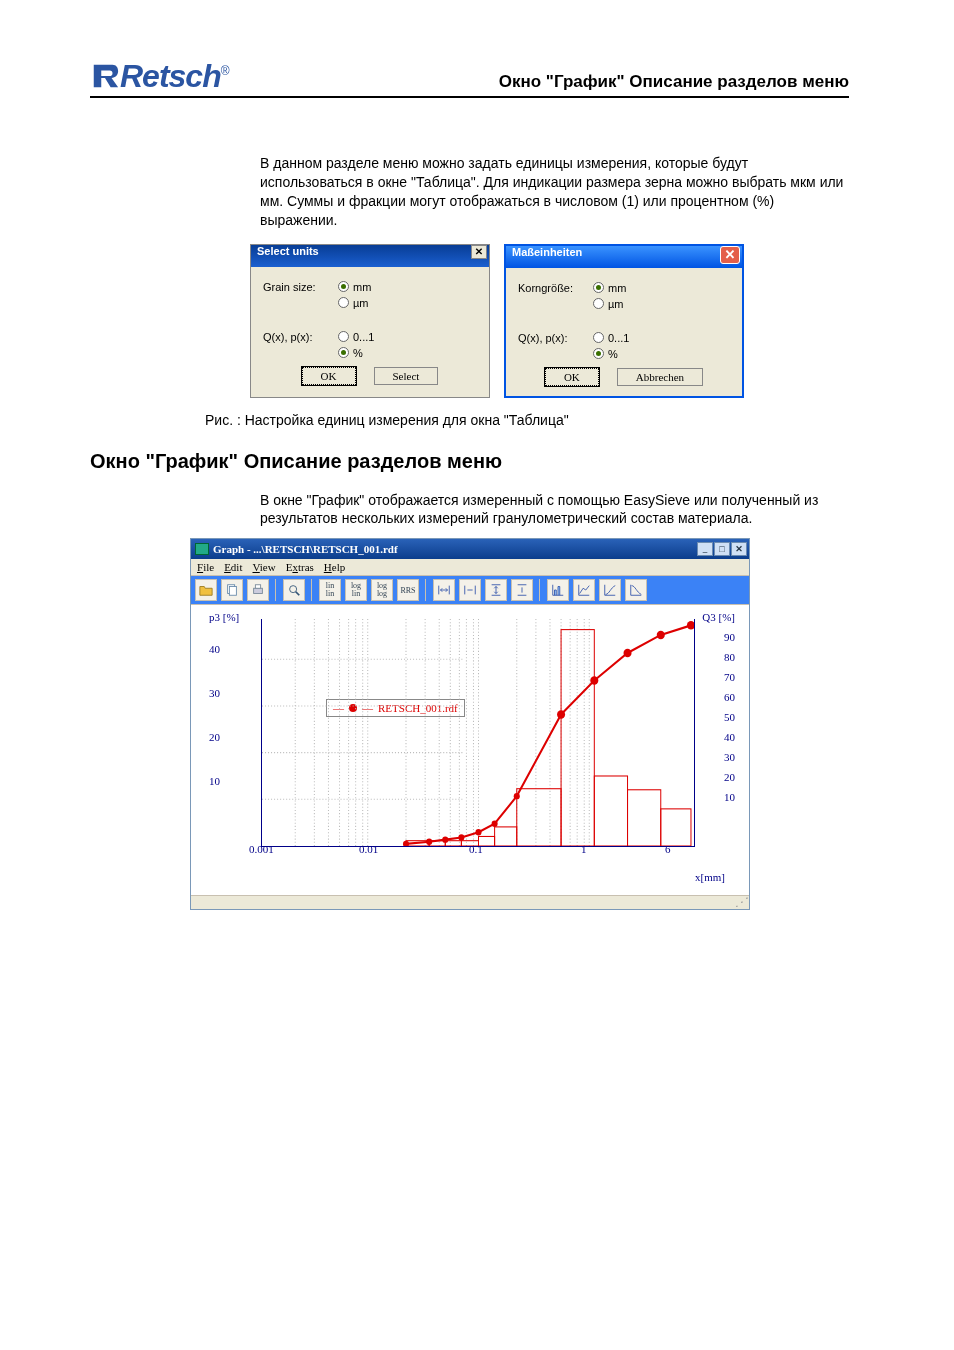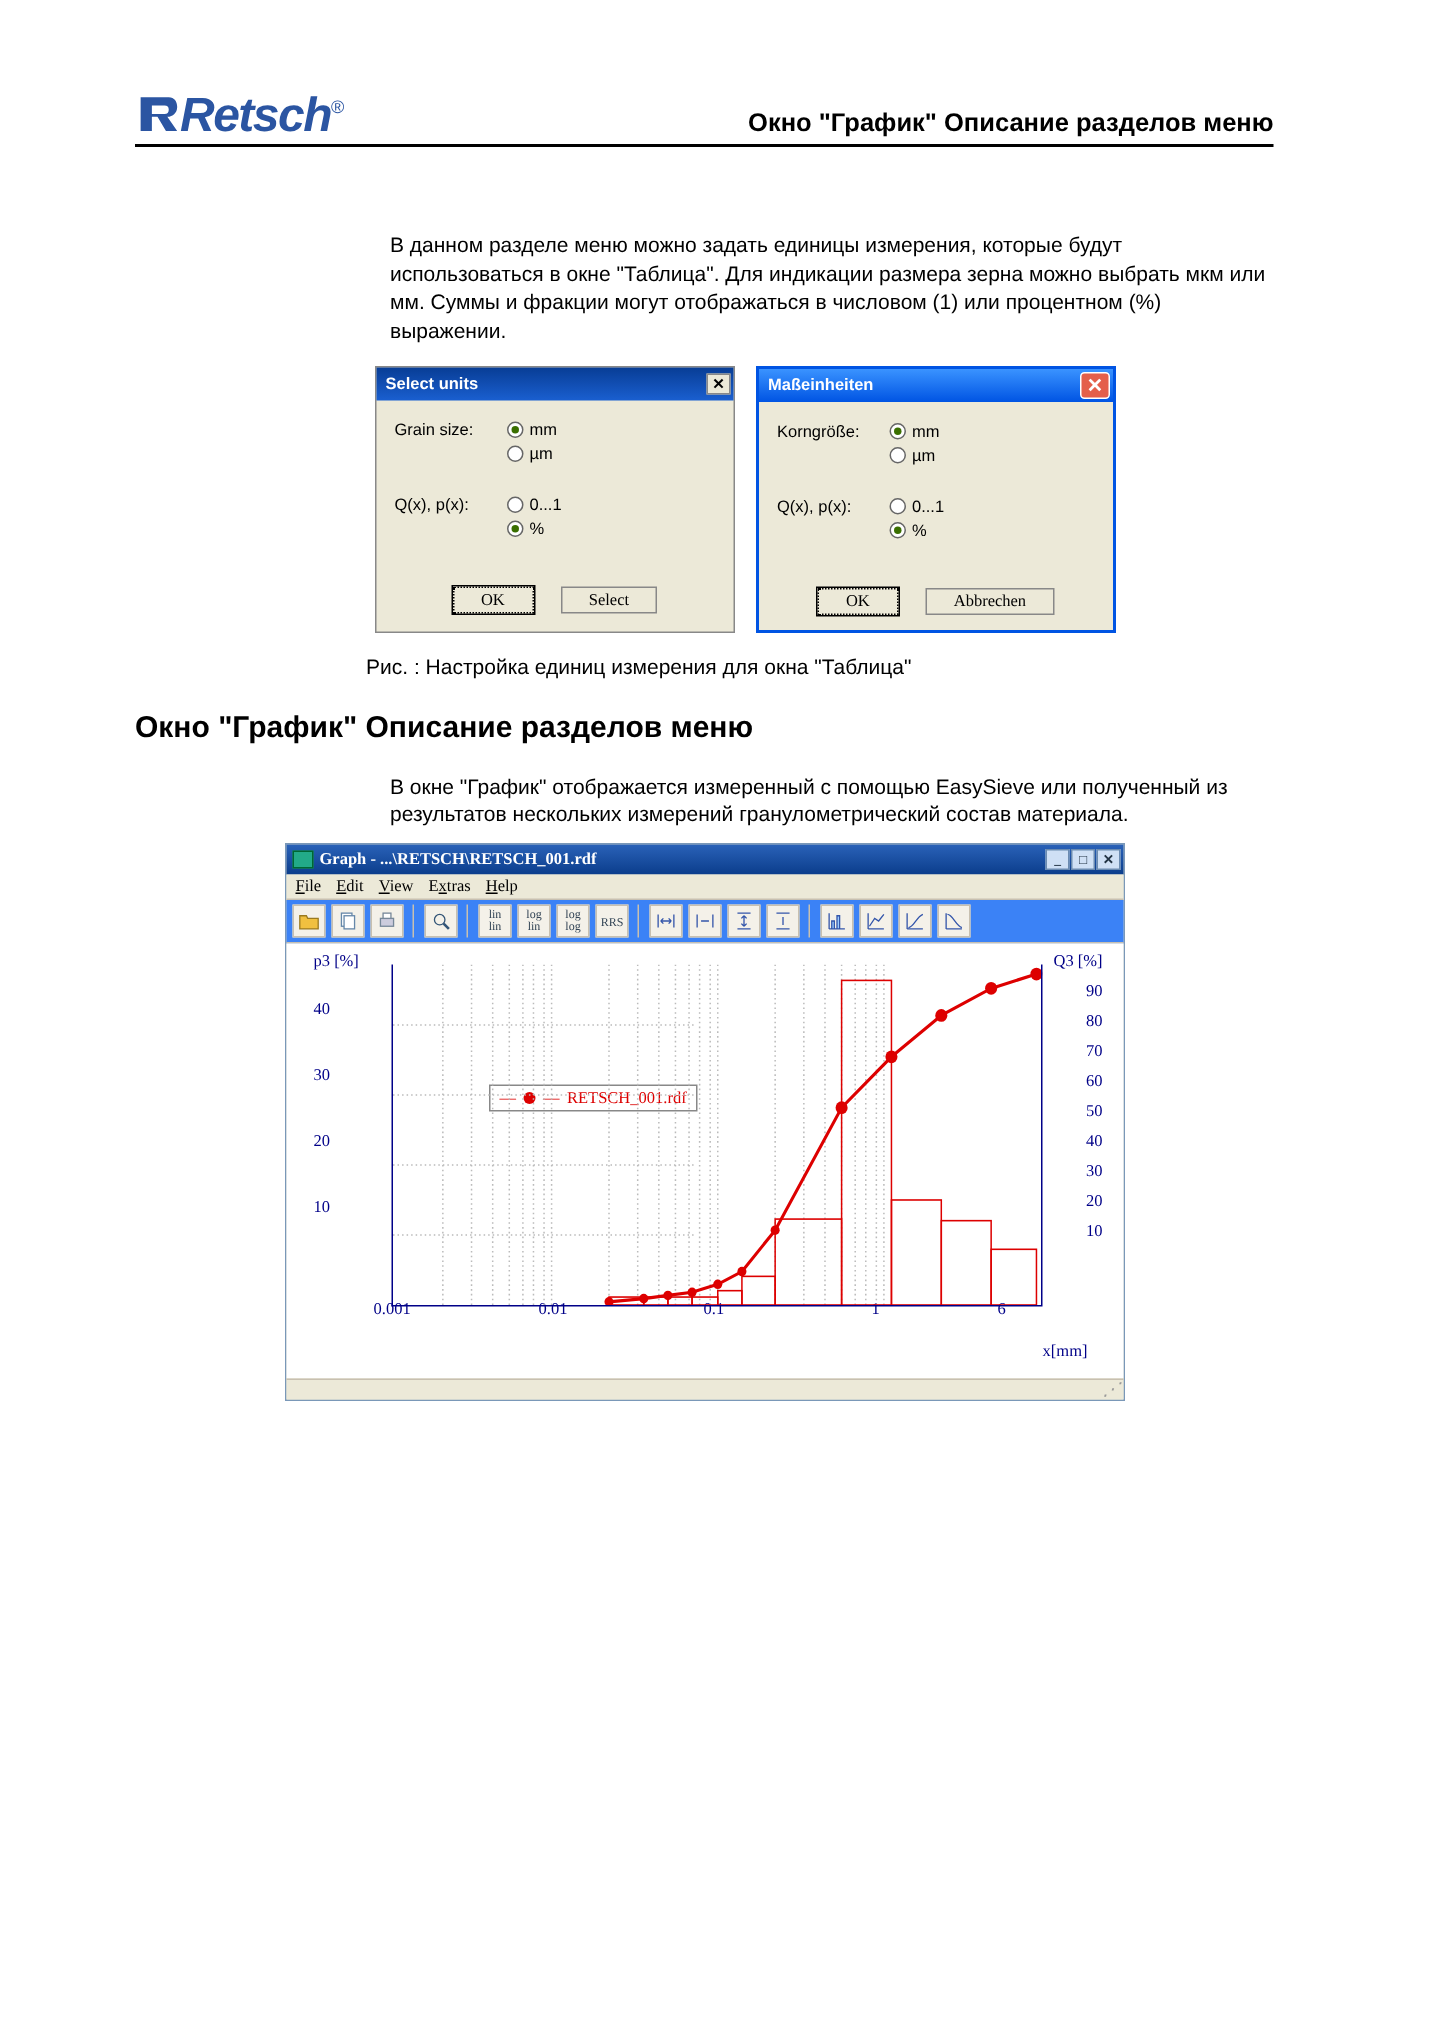--- a/index.html
+++ b/index.html
@@ -8,35 +8,35 @@
   .head{display:flex;justify-content:space-between;align-items:flex-end;border-bottom:2px solid #000;padding-bottom:4px;margin-bottom:56px}
   .logo{font:italic 900 32px/1 Arial;color:#2b55a2;letter-spacing:-1px}
   .logo svg{width:30px;height:30px;vertical-align:-4px}
   .htitle{font:700 17px Arial;color:#000}
   .body-col{margin-left:60px}
   .sect-title{font:700 14px Arial;margin-bottom:18px}
   .para{margin-left:110px;line-height:1.35;font-size:14px;color:#000;margin-bottom:10px}
   .dlg-row{display:flex;gap:14px;margin:14px 0 14px 100px}
   .dlg{width:240px;border:1px solid #888;background:#ece9d8;font:11px Tahoma,Arial}
   .dlg2{border:2px solid #0054e3}
-  .dlg-t{height:22px;display:flex;align-items:center;justify-content:space-between;padding:0 2px 0 6px;color:#fff;font-weight:700}
+  .dlg-t{height:22px;display:flex;justify-content:space-between;padding:0 2px 0 6px;color:#fff;font-weight:700}
   .dlg-t.blue1{background:linear-gradient(#083d95,#1a5fd0)}
   .dlg-t.blue2{background:linear-gradient(#3a93ff,#0054e3)}
   .xbtn{width:16px;height:14px;background:#ece9d8;border:1px solid #888;display:flex;align-items:center;justify-content:center;color:#000;font:700 10px Tahoma}
   .xbtn2{width:20px;height:18px;background:#e45f4a;border:1px solid #fff;border-radius:3px;display:flex;align-items:center;justify-content:center;color:#fff;font:700 13px Arial}
   .dlg-body{padding:14px 12px 10px 12px;color:#000}
   .frow{display:flex;align-items:center;margin-bottom:4px}
   .flab{width:75px}
   .radio{display:flex;align-items:center;gap:4px}
   .radio .dot{width:11px;height:11px;border:1px solid #666;border-radius:50%;background:#fff;display:flex;align-items:center;justify-content:center}
   .radio .dot.sel::after{content:"";width:5px;height:5px;border-radius:50%;background:#3a6f00}
-  .bgrow{display:flex;gap:18px;justify-content:center;margin-top:32px}
+  .bgrow{display:flex;gap:18px;justify-content:center;margin-top:8px}
   .wbtn{border:1px solid #888;background:#ece9d8;padding:2px 18px;font:11px Tahoma}
   .wbtn.def{border:1px dotted #000;outline:1px solid #000}
-  .caption{margin:14px 0 22px 94px;font-size:14px}
+  .caption{margin:14px 0 22px 55px;font-size:14px}
   .h2{font:700 20px Arial;margin:10px 0 18px 0}
   
   .gwin{margin:8px 0 0 100px;width:560px;border:1px solid #7a98b8;background:#ece9d8;font:11px Tahoma}
   .gtitle{height:20px;background:linear-gradient(#2a62b8,#0b3d8c);color:#fff;display:flex;align-items:center;justify-content:space-between;padding:0 2px 0 4px;font-weight:700}
   .gtitle .rbtns{display:flex;gap:1px}
   .gtitle .rbtn{width:16px;height:14px;background:#cfe0f5;border:1px solid #6b8bb0;display:flex;align-items:center;justify-content:center;color:#234;font:700 9px Tahoma}
   .menubar{background:#ece9d8;padding:2px 6px;display:flex;gap:10px;border-bottom:1px solid #c8c0b0}
   .menubar span u{text-decoration:underline}
   .toolbar{background:#3b82f6;padding:3px 4px;display:flex;align-items:center;gap:4px;border-bottom:1px solid #c8c0b0}
   .tb{width:22px;height:22px;border:1px solid #c8c0b0;background:#f4f1e9;display:flex;align-items:center;justify-content:center;font:9px Tahoma;color:#345}

